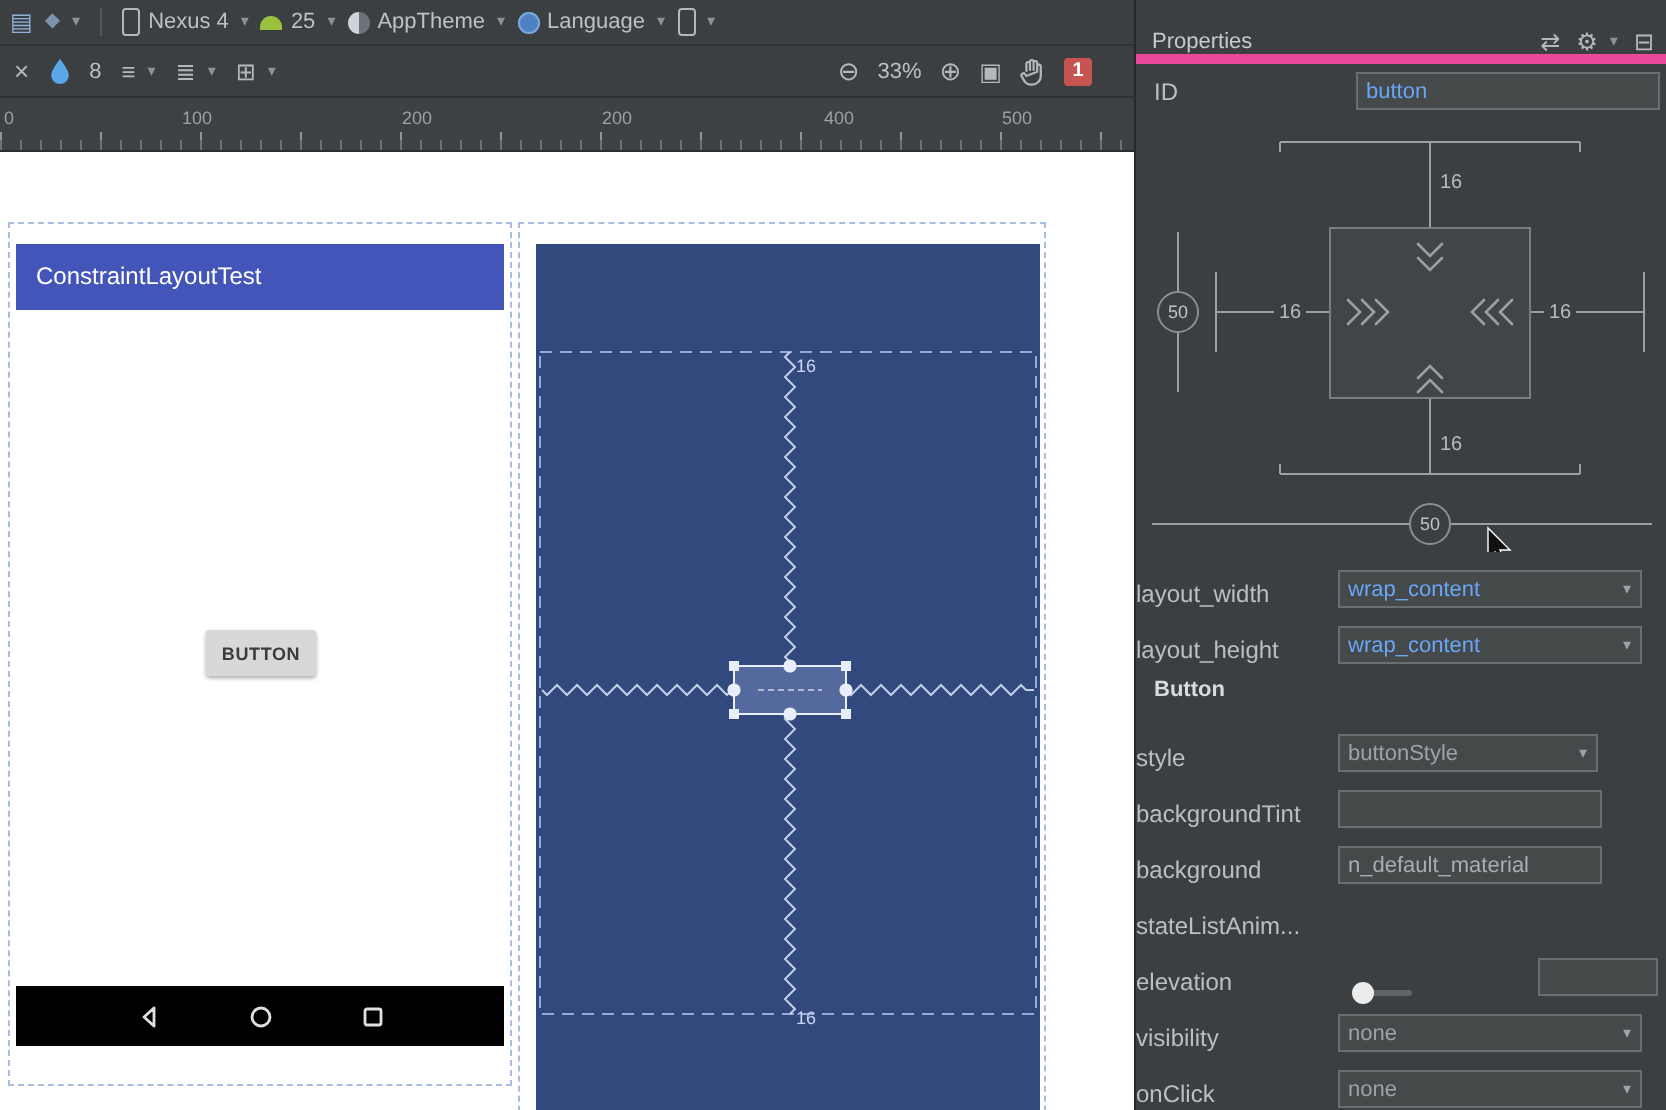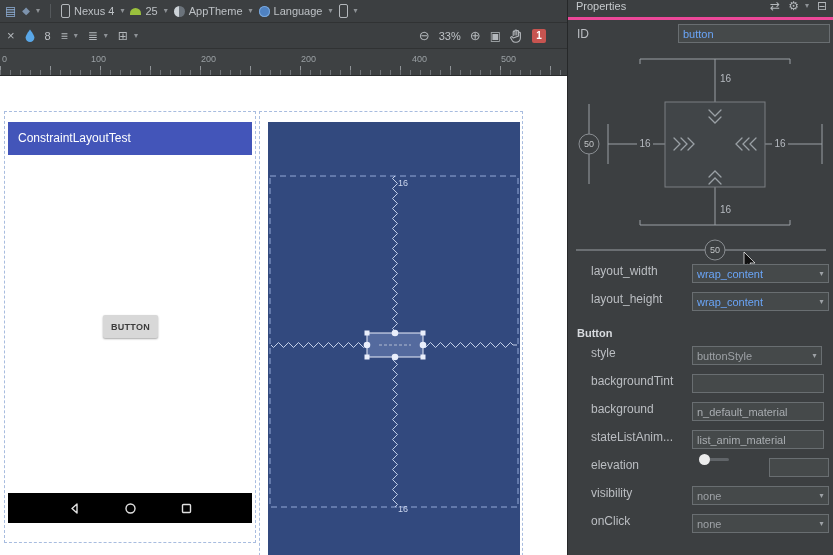--- a/index.html
+++ b/index.html
@@ -44,27 +44,27 @@
   .pbody{position:relative;height:338px;background:#fff}
   .and-button{position:absolute;left:95px;top:160px;width:55px;height:23px;background:#d8d8d8;border:none;border-radius:2px;
               box-shadow:0 1px 2px rgba(0,0,0,.35);font-size:9px;font-weight:bold;color:#3c3c3c;letter-spacing:.3px;
               font-family:inherit;cursor:default}
   .navbar{height:30px;background:#000;display:flex;align-items:center;justify-content:center;gap:43px}
 
   .blueprint{position:absolute;left:268px;top:46px;width:252px;height:433px;background:#32497e}
   .blueprint svg{position:absolute;inset:0}
 
   .panel{position:absolute;right:0;top:0;width:266px;height:555px;background:#3c3f41;border-left:1px solid #262829}
-  .panel-header{height:20px;display:flex;align-items:flex-start;border-bottom:3px solid #ec4899;padding:0 6px 0 8px;
+  .panel-header{height:32px;display:flex;align-items:flex-end;border-bottom:5px solid #ec4899;padding:0 6px 0 8px;
                 color:#c6cacd;font-size:11px}
   .ph-icons{margin-left:auto;display:flex;align-items:center;gap:8px}
   .id-row{height:27px;display:flex;align-items:center;padding:0 4px 0 9px}
   .plabel{width:101px;flex:none;color:#bbbec2;font-size:12px;white-space:nowrap;overflow:hidden}
   .inspector{position:relative;height:217px}
-  .prow{height:28px;display:flex;align-items:flex-start;padding:0 4px 0 23px}
+  .prow{height:28px;display:flex;align-items:flex-end;padding:0 4px 0 0}
   .psection{height:26px;line-height:26px;padding-left:9px;color:#d8dbdf;font-size:11px;font-weight:bold}
   .tfield{background:#45494a;border:1px solid #696e71;color:#a9adb1;font-size:11px;height:19px;padding:0 4px;
           font-family:inherit;outline:none}
   .tfield.blue{color:#6aa5f8}
   .combo{display:flex;align-items:center;height:19px;background:#45494a;border:1px solid #696e71}
   .ctxt{flex:1;padding:0 4px;font-size:11px;white-space:nowrap;overflow:hidden;color:#9ea2a6}
   .ctxt.blue{color:#6aa5f8}
   .carr{width:13px;flex:none;text-align:center;color:#9ea2a6;font-size:8px}
   .w-full{width:152px}.w-mid{width:130px}.f-full{width:152px}.f-mid{width:132px}.f-sm{width:60px;margin-left:auto}
   .toggle{position:relative;width:28px;height:3px;background:#606468;border-radius:2px;margin-left:9px}
@@ -306,21 +306,20 @@
       <input class="tfield f-mid" value="" style="">
     </div>
 
     <div class="prow">
       <span class="plabel">background</span>
       <input class="tfield f-mid" value="n_default_material" style="">
     </div>
 
     <div class="prow">
       <span class="plabel">stateListAnim...</span>
-      <input class="tfield f-mid" value="list_anim_material" style="">
     </div>
 
     <div class="prow">
       <span class="plabel">elevation</span>
       <div class="toggle">
           <span class="knob"></span>
         </div>
       <input class="tfield f-sm" value="" style="">
     </div>
 

